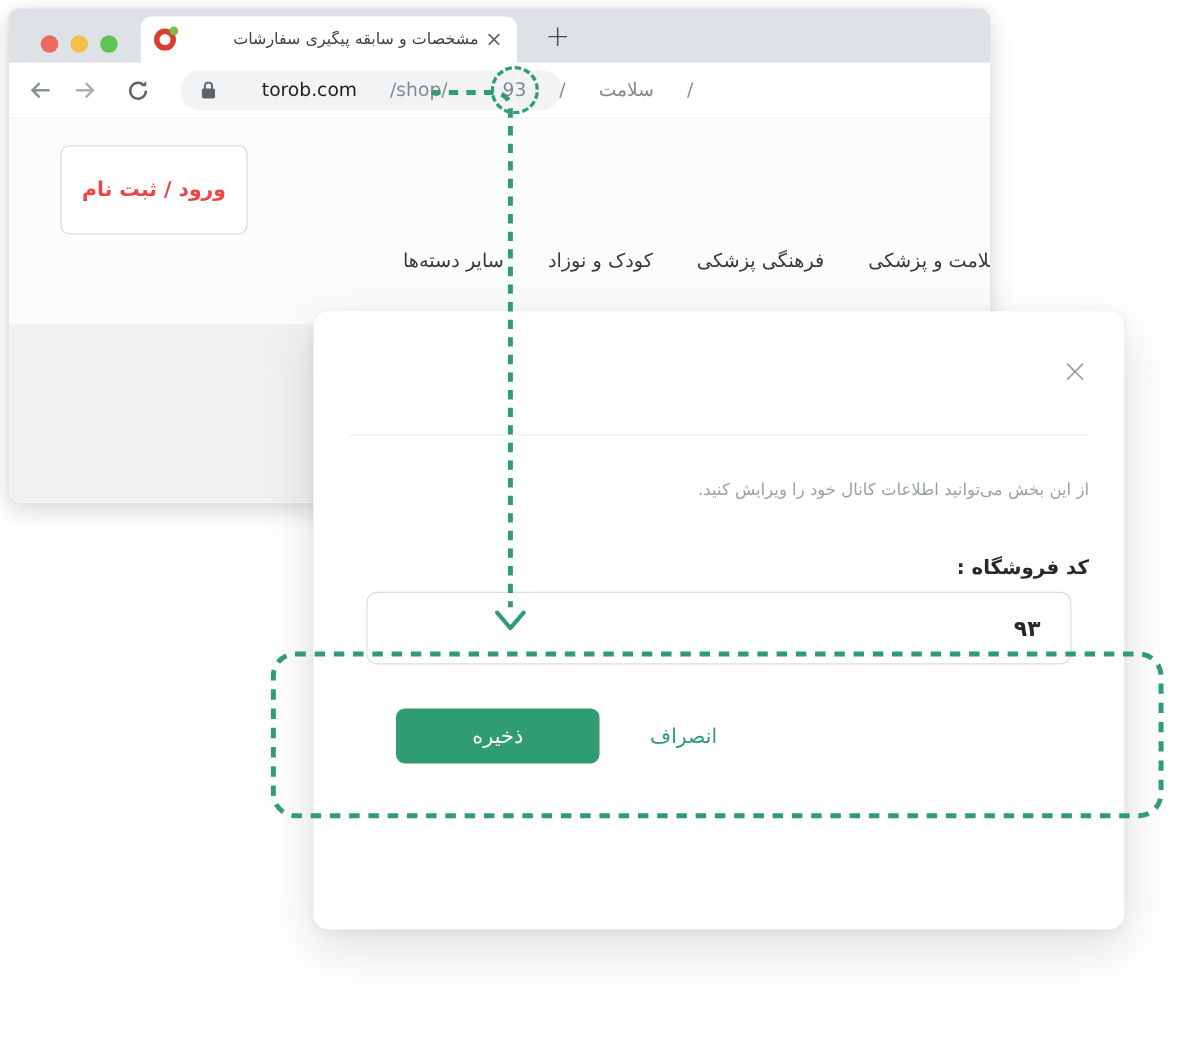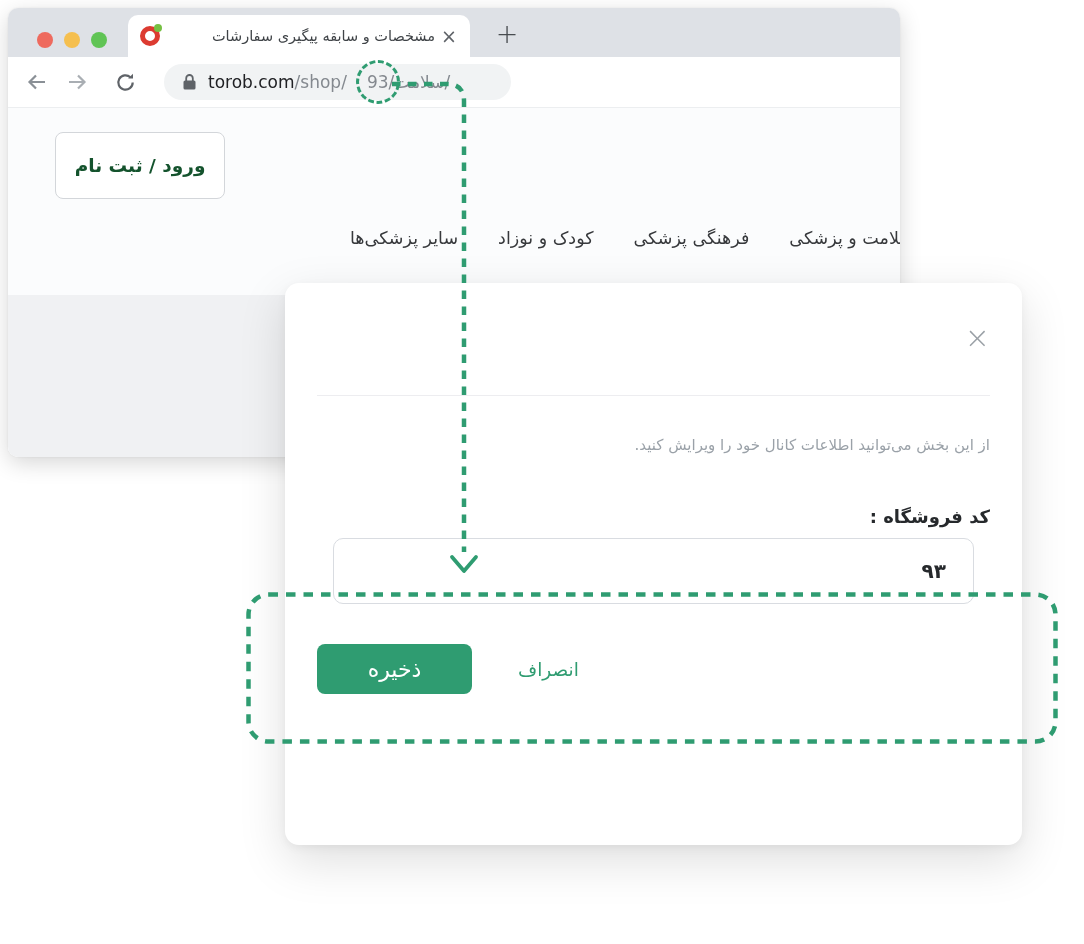--- a/index.html
+++ b/index.html
@@ -40,38 +40,38 @@
   }
 
   .addressbar {
     position:relative; height:51px; background:#fff; display:flex; align-items:center;
     border-bottom:1px solid #eceef0;
   }
   .navbtn { display:flex; align-items:center; justify-content:center; width:30px; height:30px; }
   .navbtn.back { margin-left:14px; } .navbtn.fwd { margin-left:10px; } .navbtn.reload { margin-left:18px; }
   .urlpill {
     margin-left:24px; width:347px; height:36px; background:#f1f3f4; border-radius:18px;
-    display:flex; align-items:center; padding:0 12px 0 19px; font-size:17px; white-space:nowrap;
+    display:flex; align-items:center; padding:0 12px 0 19px; font-size:17px; white-space:nowrap;gap:30px;
   }
   .urlpill .lock { margin-right:12px; display:flex; }
   .u-dark { color:#202124; }
   .u-gray { color:#84898f; }
   .id-wrap { position:relative; display:inline-block;margin-left:20px; }
   .dash-circle {
     position:absolute; left:50%; top:50%; width:44px; height:44px;
     transform:translate(-50%,-50%); border:3px dashed #2f9c71; border-radius:50%;
   }
 
   .pagearea { position:relative; height:349px; background:#fbfcfd; }
   .graybody { position:absolute; left:0; right:0; bottom:0; height:162px; background:#f0f1f3; }
   .login-btn {
-    position:absolute; left:47px; top:24px; width:170px; height:67px;
+    position:absolute; left:47px; top:24px; width:170px; height:81px;
     background:#fff; border:1px solid #d3d6da; border-radius:8px;
     display:flex; align-items:center; justify-content:center;
-    direction:rtl; font-size:18.5px; font-weight:600; color:#14532d; cursor:pointer;
+    direction:rtl; font-size:18.5px; font-weight:600; color:#ef4444; cursor:pointer;
   }
   .sitenav {
     position:absolute; top:120px; right:-14px; direction:rtl;
     display:flex; gap:40px; font-size:17.5px; color:#37393c; white-space:nowrap;
   }
   .sitenav span { cursor:pointer; }
 
   
   .modal {
     position:absolute; left:285px; top:283px; width:737px; height:562px; z-index:10;
@@ -90,22 +90,22 @@
   .description { margin-top:40px; text-align:right; font-size:15px; color:#9aa1a8; }
   .field-label { margin-top:52px; font-size:18px; font-weight:600; color:#26292c; text-align:right; padding-left:2px; }
   .field-input {
     display:block; width:calc(100% - 32px); margin:11px auto 0; height:66px;
     border:1px solid #d9dce1; border-radius:10px; background:#fff;
     direction:rtl; text-align:right; padding:0 27px; font-size:20px; font-weight:700; color:#26292c;
     font-family:inherit; outline:none;
   }
   .modal-footer { margin-top:40px; display:flex; justify-content:flex-end; align-items:center; gap:46px; }
   .save-btn {
-    width:155px; height:50px; background:#2f9c71; border:none; border-radius:8px;
-    color:#fff; font-size:22px; font-family:inherit; cursor:pointer;
+    width:185px; height:50px; background:#2f9c71; border:none; border-radius:8px;
+    color:#fff; font-size:19px; font-family:inherit; cursor:pointer;margin-left:43px;
   }
   .cancel-link { color:#2f9c71; font-size:18.5px; cursor:pointer; }
 
   
   .overlay { position:absolute; left:0; top:0; z-index:50; pointer-events:none; }
 </style>
 </head>
 <body>
 
 <div class="window">
@@ -163,21 +163,21 @@
     </div>
   </div>
 
   <div class="pagearea">
     <div class="graybody"></div>
     <div class="login-btn">ورود / ثبت نام</div>
     <div class="sitenav">
       <span>سلامت و پزشکی</span>
       <span>فرهنگی پزشکی</span>
       <span>کودک و نوزاد</span>
-      <span>سایر پزشکی‌ها</span>
+      <span>سایر دسته‌ها</span>
     </div>
   </div>
 </div>
 
 <div class="modal">
   <div class="modal-header">
     <div class="modal-close">×</div>
   </div>
   <div class="modal-divider"></div>
 

